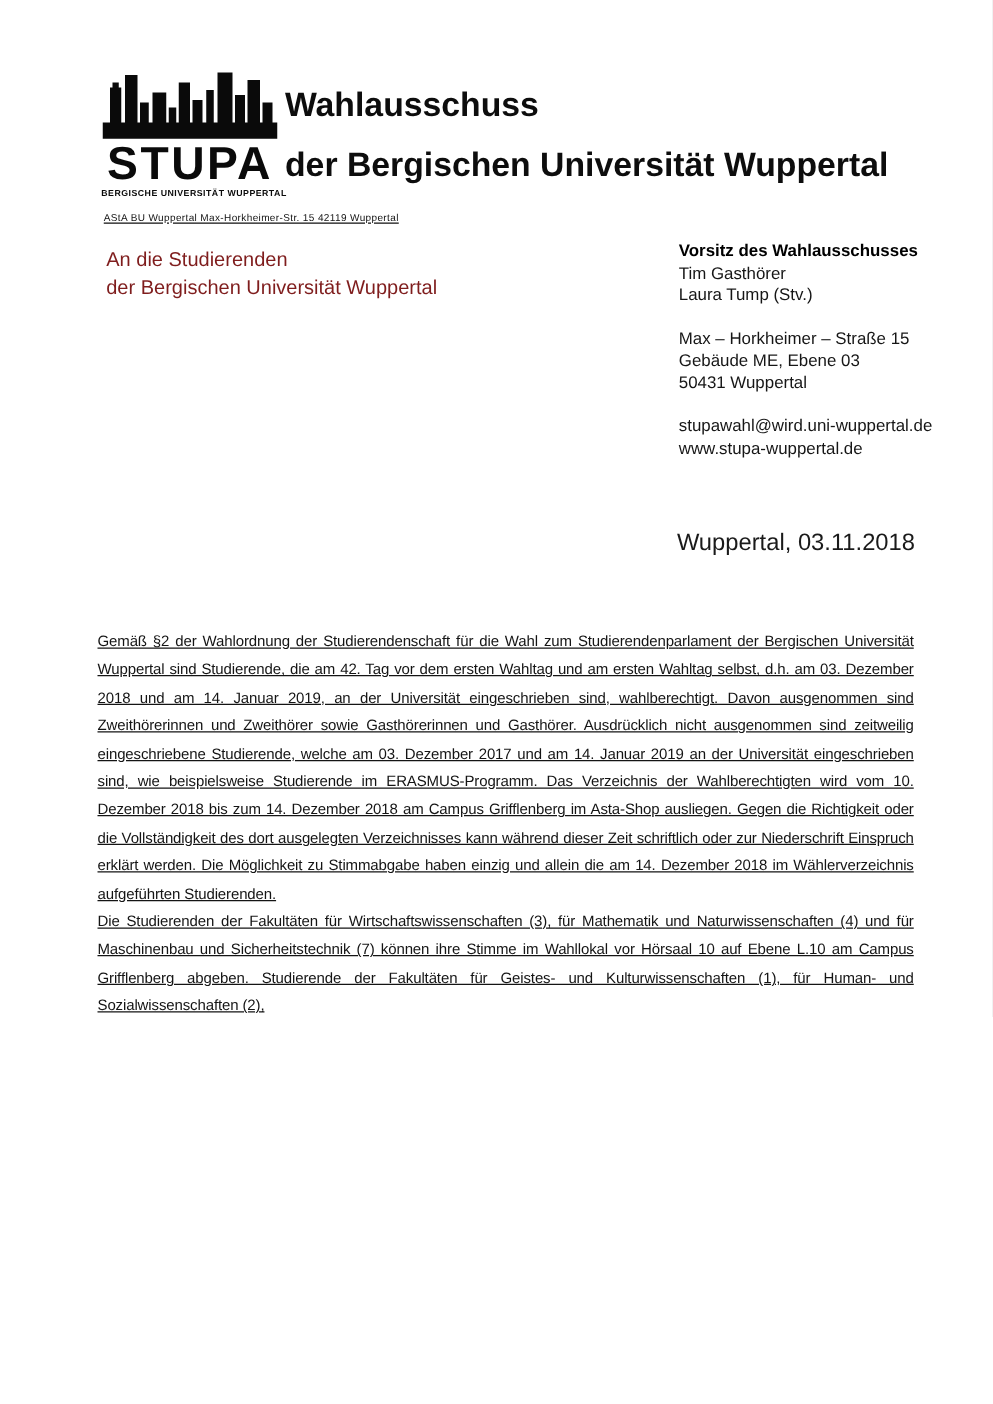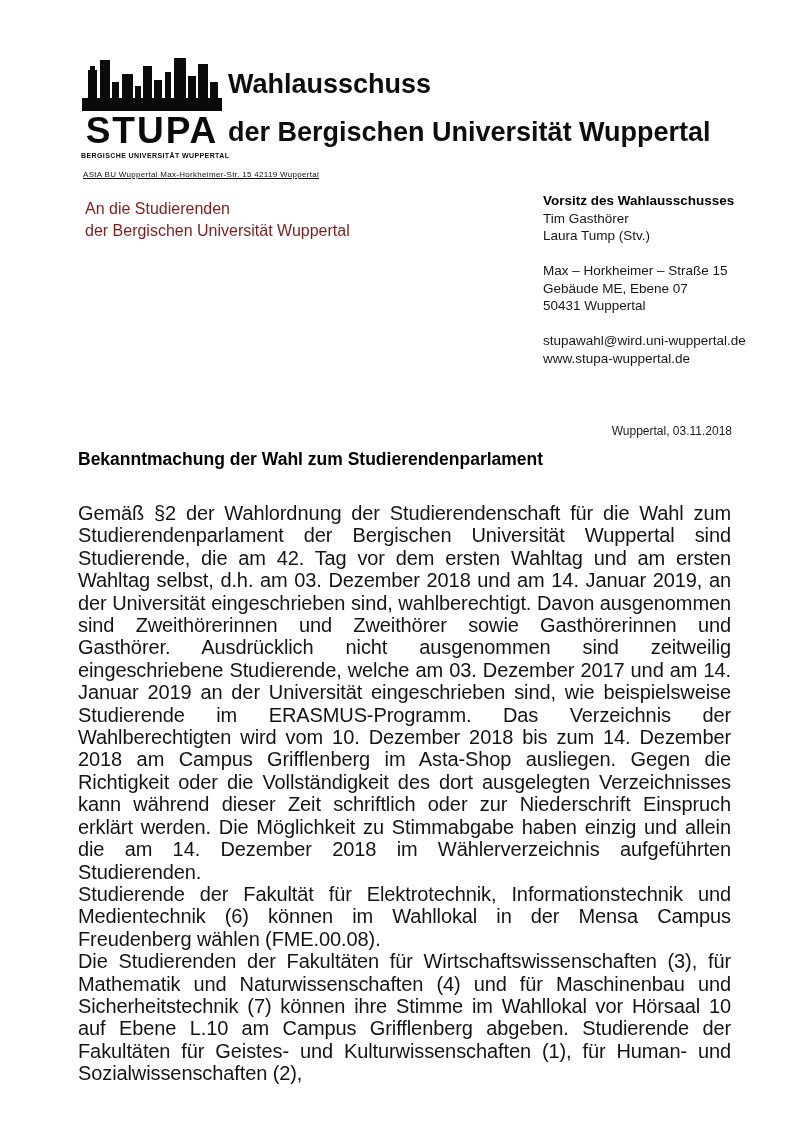--- a/index.html
+++ b/index.html
@@ -36,28 +36,28 @@
     font-size:8px;letter-spacing:0.3px;color:#111;
     text-decoration:underline;white-space:nowrap;
   }
   
   .recipient{position:absolute;left:85px;top:198px;font-size:16px;line-height:21.5px;color:#7f1d1d;}
   
   .contact{position:absolute;left:498px;top:192px;font-size:13.5px;line-height:17.5px;color:#161616;margin-left:45px;}
   .contact .bold{font-weight:bold;color:#000;}
   .contact .spacer{height:17.5px;}
   
-  .dateline{position:absolute;top:424px;right:62px;font-size:12px;color:#1a1a1a;}
+  .dateline{position:absolute;top:424px;right:62px;font-size:19px;color:#1a1a1a;}
   
   .subject{position:absolute;left:78px;top:446px;font-size:17.5px;font-weight:bold;line-height:27px;color:#000;white-space:nowrap;}
   
   .body-text{
     position:absolute;left:78px;top:502px;width:653px;
-    font-size:20px;line-height:22.4px;letter-spacing:-0.1px;
-    text-align:justify;color:#141414;
+    font-size:12px;line-height:22.4px;letter-spacing:-0.1px;
+    text-align:justify;color:#141414;text-decoration:underline;
   }
   .body-text p{margin:0;}
 </style>
 </head>
 <body>
 
 <div class="page">
 
   <div class="logo">
     <svg class="skyline" width="140" height="58" viewBox="0 0 140 58" xmlns="http://www.w3.org/2000/svg">
@@ -93,32 +93,30 @@
     <div>An die Studierenden</div>
     <div>der Bergischen Universität Wuppertal</div>
   </div>
 
   <div class="contact">
     <div class="bold">Vorsitz des Wahlausschusses</div>
     <div>Tim Gasthörer</div>
     <div>Laura Tump (Stv.)</div>
     <div class="spacer"></div>
     <div>Max – Horkheimer – Straße 15</div>
-    <div>Gebäude ME, Ebene 07</div>
+    <div>Gebäude ME, Ebene 03</div>
     <div>50431 Wuppertal</div>
     <div class="spacer"></div>
     <div>stupawahl@wird.uni-wuppertal.de</div>
     <div>www.stupa-wuppertal.de</div>
   </div>
 
   <div class="dateline">Wuppertal, 03.11.2018</div>
 
   <div class="subject">
-    <div>Bekanntmachung der Wahl zum Studierendenparlament</div>
   </div>
 
   <div class="body-text">
     <p>Gemäß §2 der Wahlordnung der Studierendenschaft für die Wahl zum Studierendenparlament der Bergischen Universität Wuppertal sind Studierende, die am 42. Tag vor dem ersten Wahltag und am ersten Wahltag selbst, d.h. am 03. Dezember 2018 und am 14. Januar 2019, an der Universität eingeschrieben sind, wahlberechtigt. Davon ausgenommen sind Zweithörerinnen und Zweithörer sowie Gasthörerinnen und Gasthörer. Ausdrücklich nicht ausgenommen sind zeitweilig eingeschriebene Studierende, welche am 03. Dezember 2017 und am 14. Januar 2019 an der Universität eingeschrieben sind, wie beispielsweise Studierende im ERASMUS-Programm. Das Verzeichnis der Wahlberechtigten wird vom 10. Dezember 2018 bis zum 14. Dezember 2018 am Campus Grifflenberg im Asta-Shop ausliegen. Gegen die Richtigkeit oder die Vollständigkeit des dort ausgelegten Verzeichnisses kann während dieser Zeit schriftlich oder zur Niederschrift Einspruch erklärt werden. Die Möglichkeit zu Stimmabgabe haben einzig und allein die am 14. Dezember 2018 im Wählerverzeichnis aufgeführten Studierenden.</p>
-    <p>Studierende der Fakultät für Elektrotechnik, Informationstechnik und Medientechnik (6) können im Wahllokal in der Mensa Campus Freudenberg wählen (FME.00.08).</p>
     <p>Die Studierenden der Fakultäten für Wirtschaftswissenschaften (3), für Mathematik und Naturwissenschaften (4) und für Maschinenbau und Sicherheitstechnik (7) können ihre Stimme im Wahllokal vor Hörsaal 10 auf Ebene L.10 am Campus Grifflenberg abgeben. Studierende der Fakultäten für Geistes- und Kulturwissenschaften (1), für Human- und Sozialwissenschaften (2),</p>
   </div>
 
 </div>
 
 </body></html>

